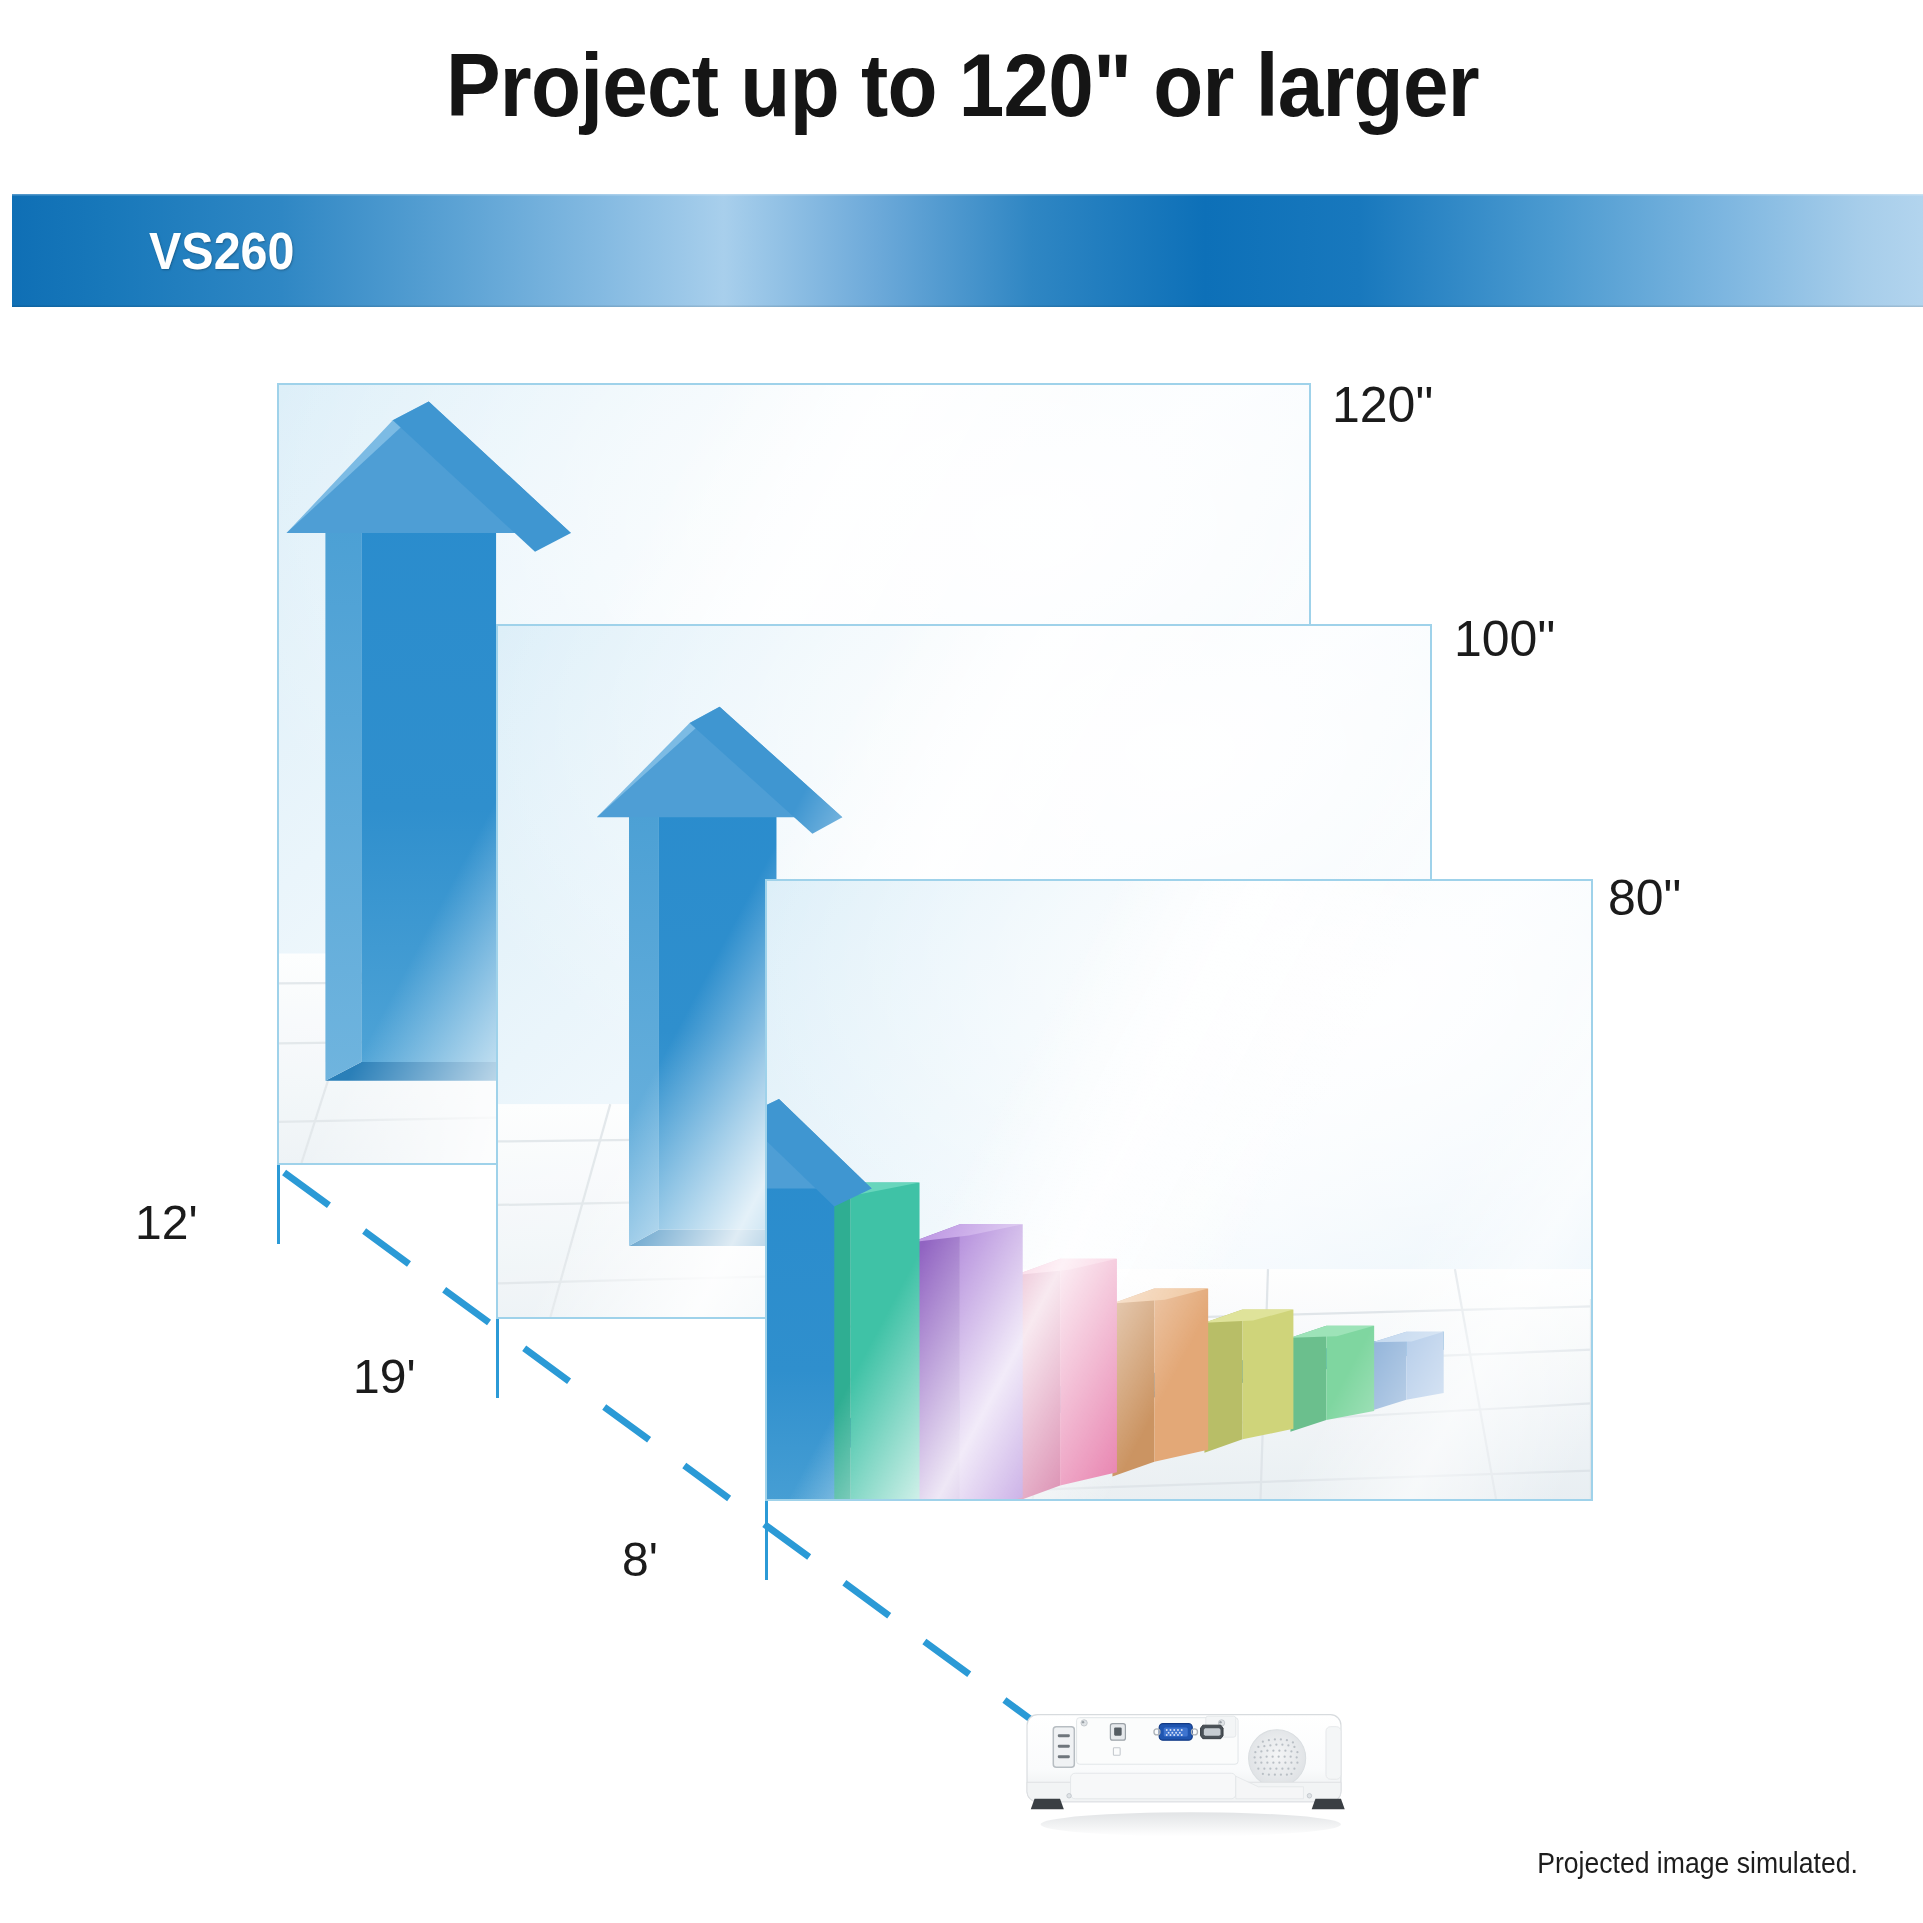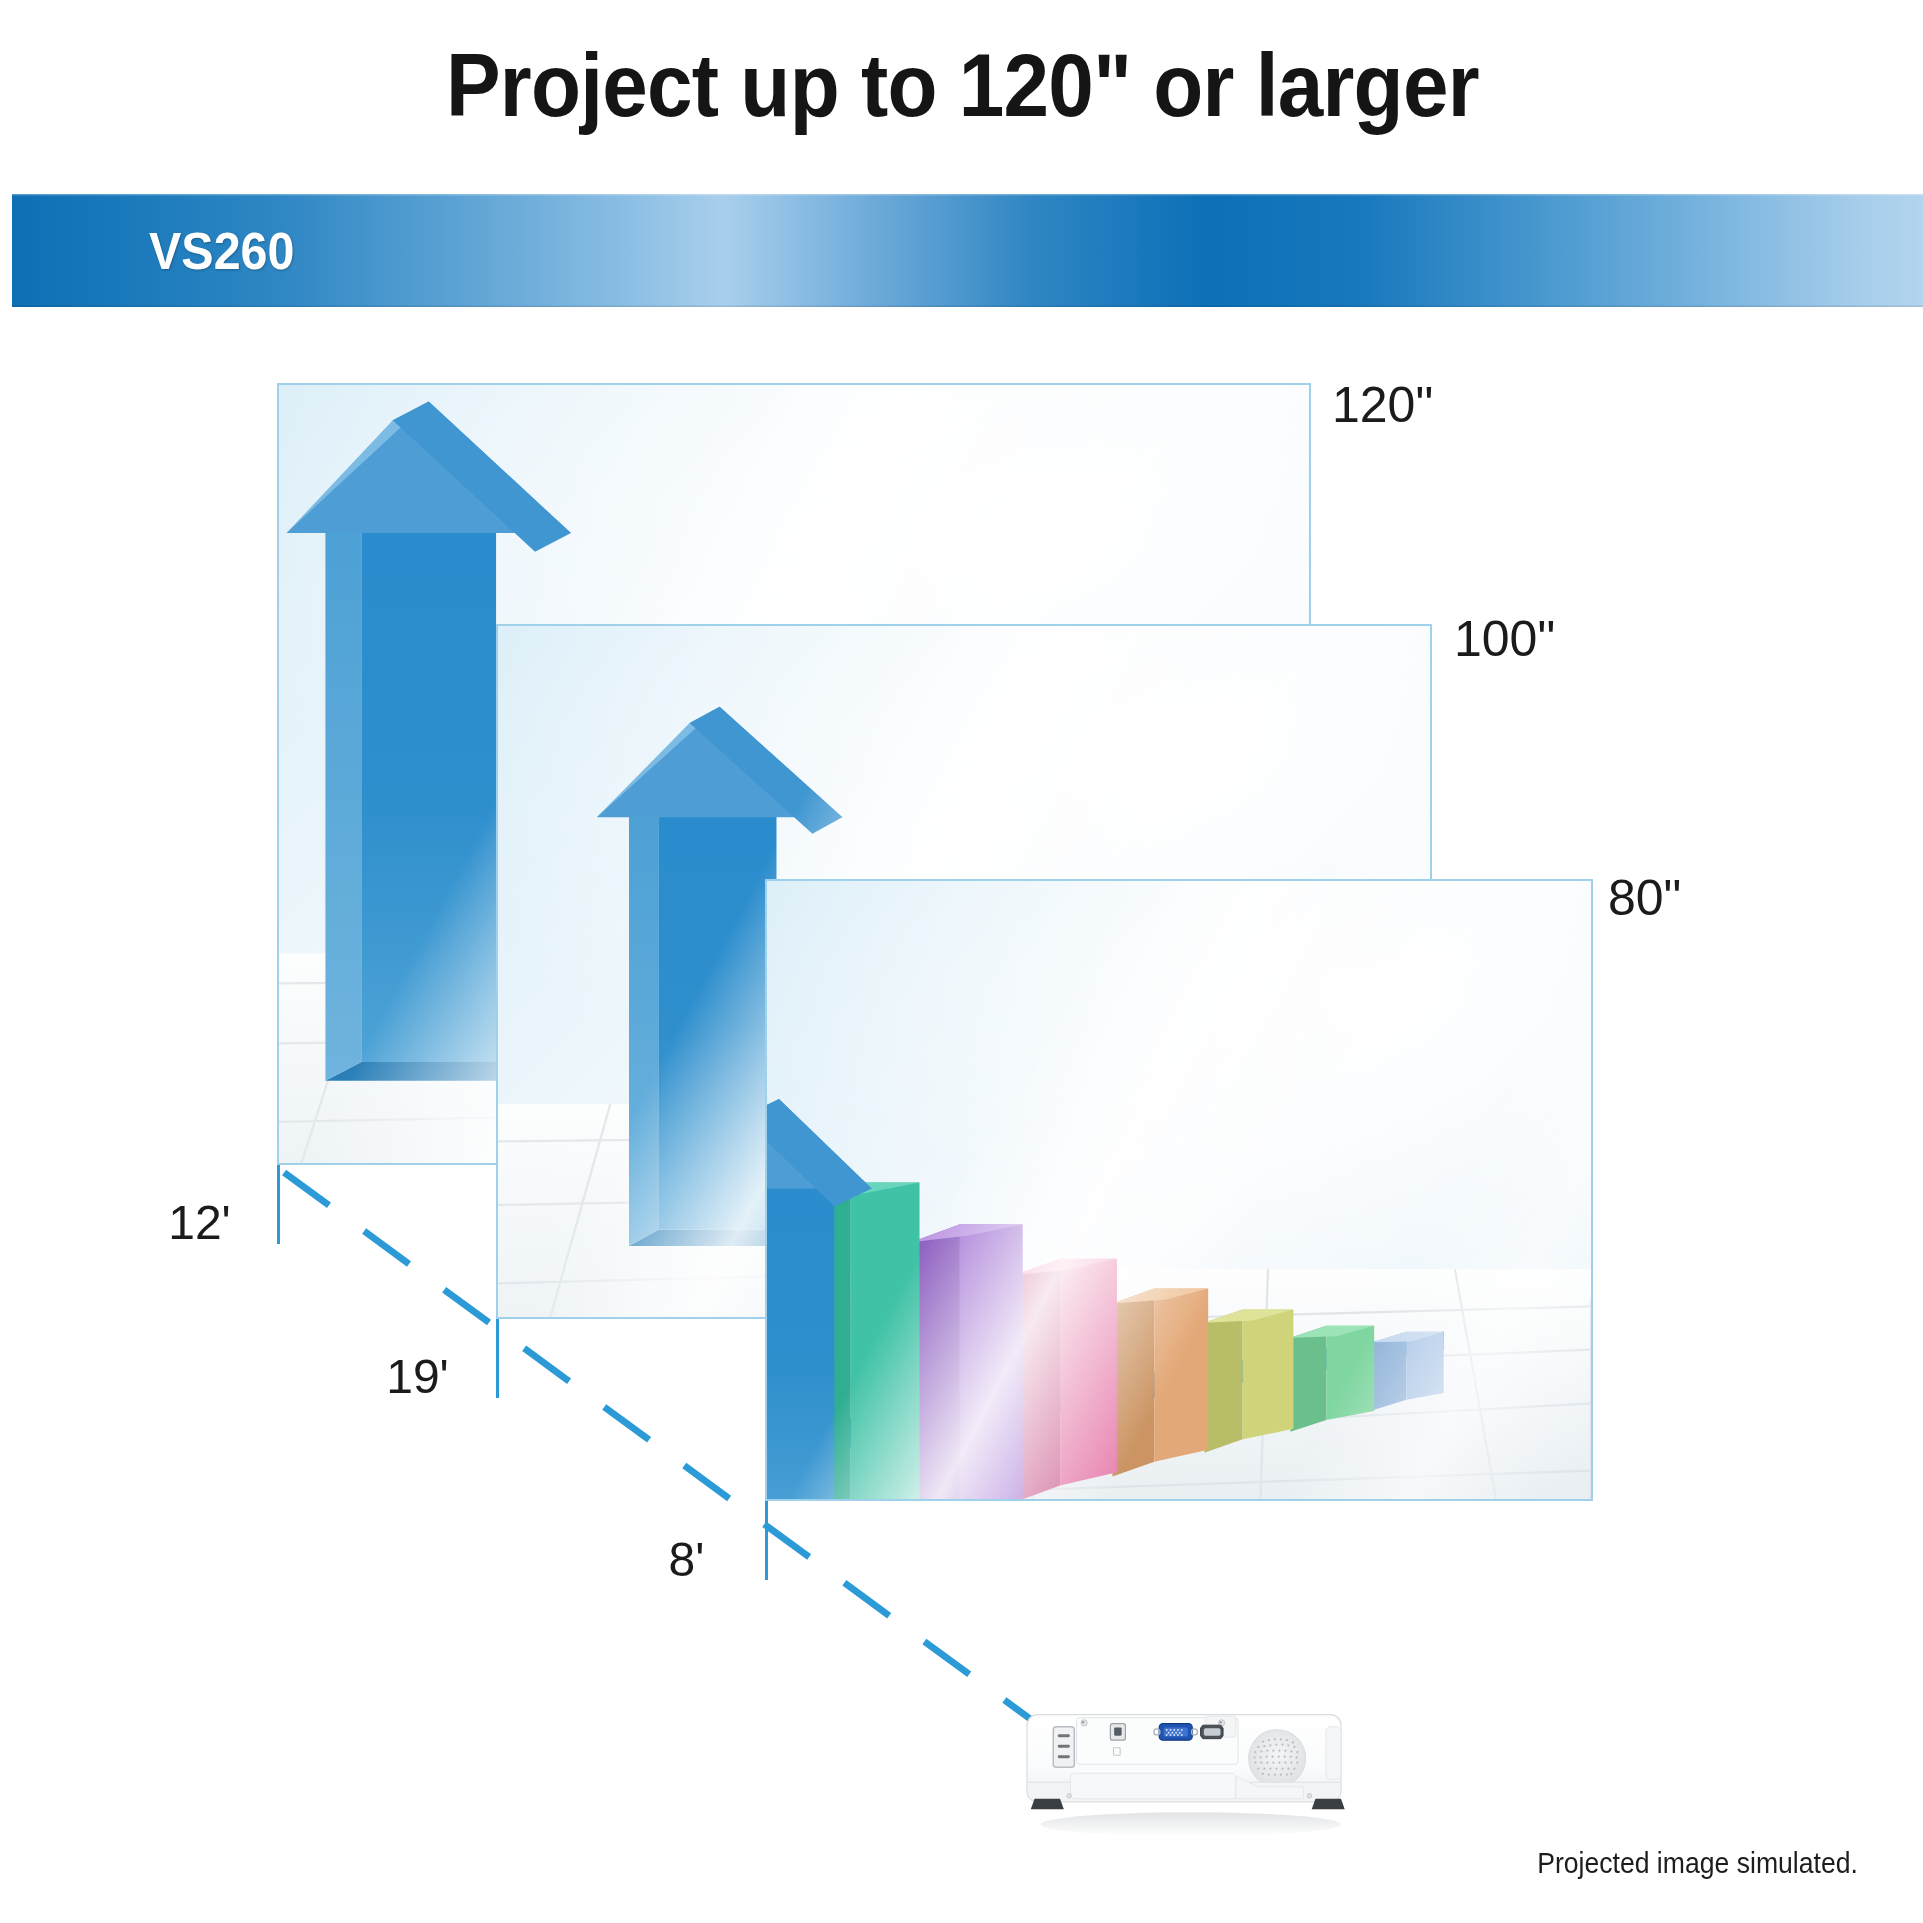--- a/index.html
+++ b/index.html
@@ -142,21 +142,21 @@
   #tick-10 { left: 496px; top: 1319px; height: 79px; }
   #tick-8  { left: 765px; top: 1501px; height: 79px; }
 
   .dist-label {
     position: absolute;
     font-family: "Liberation Sans", sans-serif;
     font-weight: 400;
     font-size: 48px;
     color: #1b1b1b;
     white-space: nowrap;
-    text-align: center;
+    text-align: left;
     z-index: 8;
   }
   #dist-12 { left: 135px; top: 1195px; width: 129px; }
   #dist-10 { left: 353px; top: 1349px; width: 129px; }
   #dist-8  { left: 622px; top: 1532px; width: 129px; }
 
   
   #beam {
     position: absolute;
     left: 0; top: 0;

